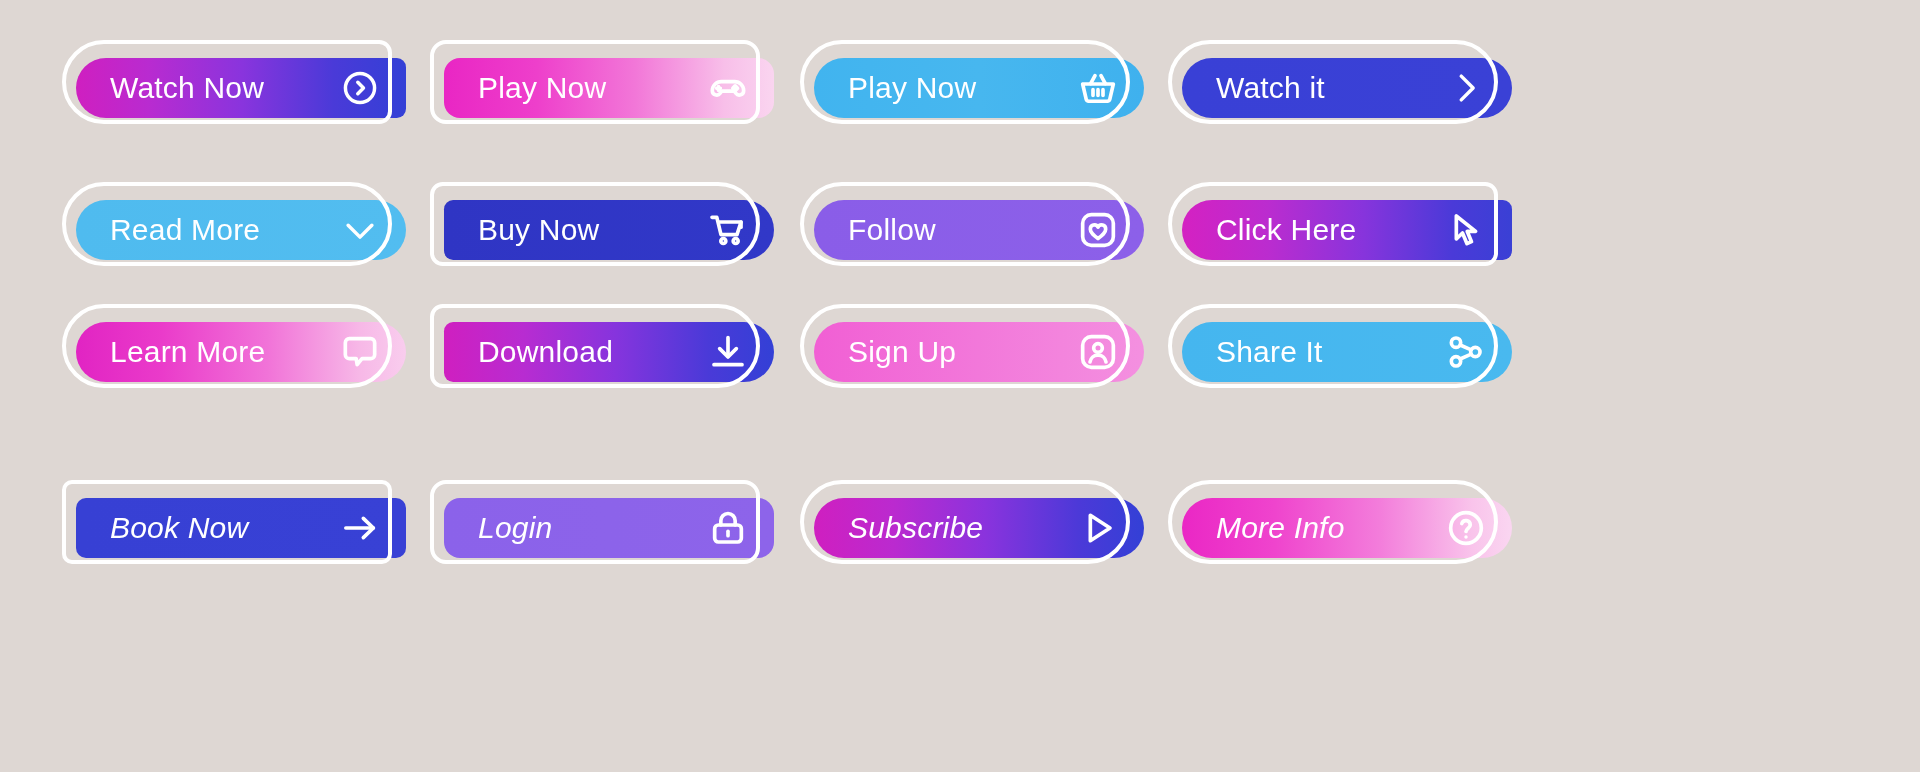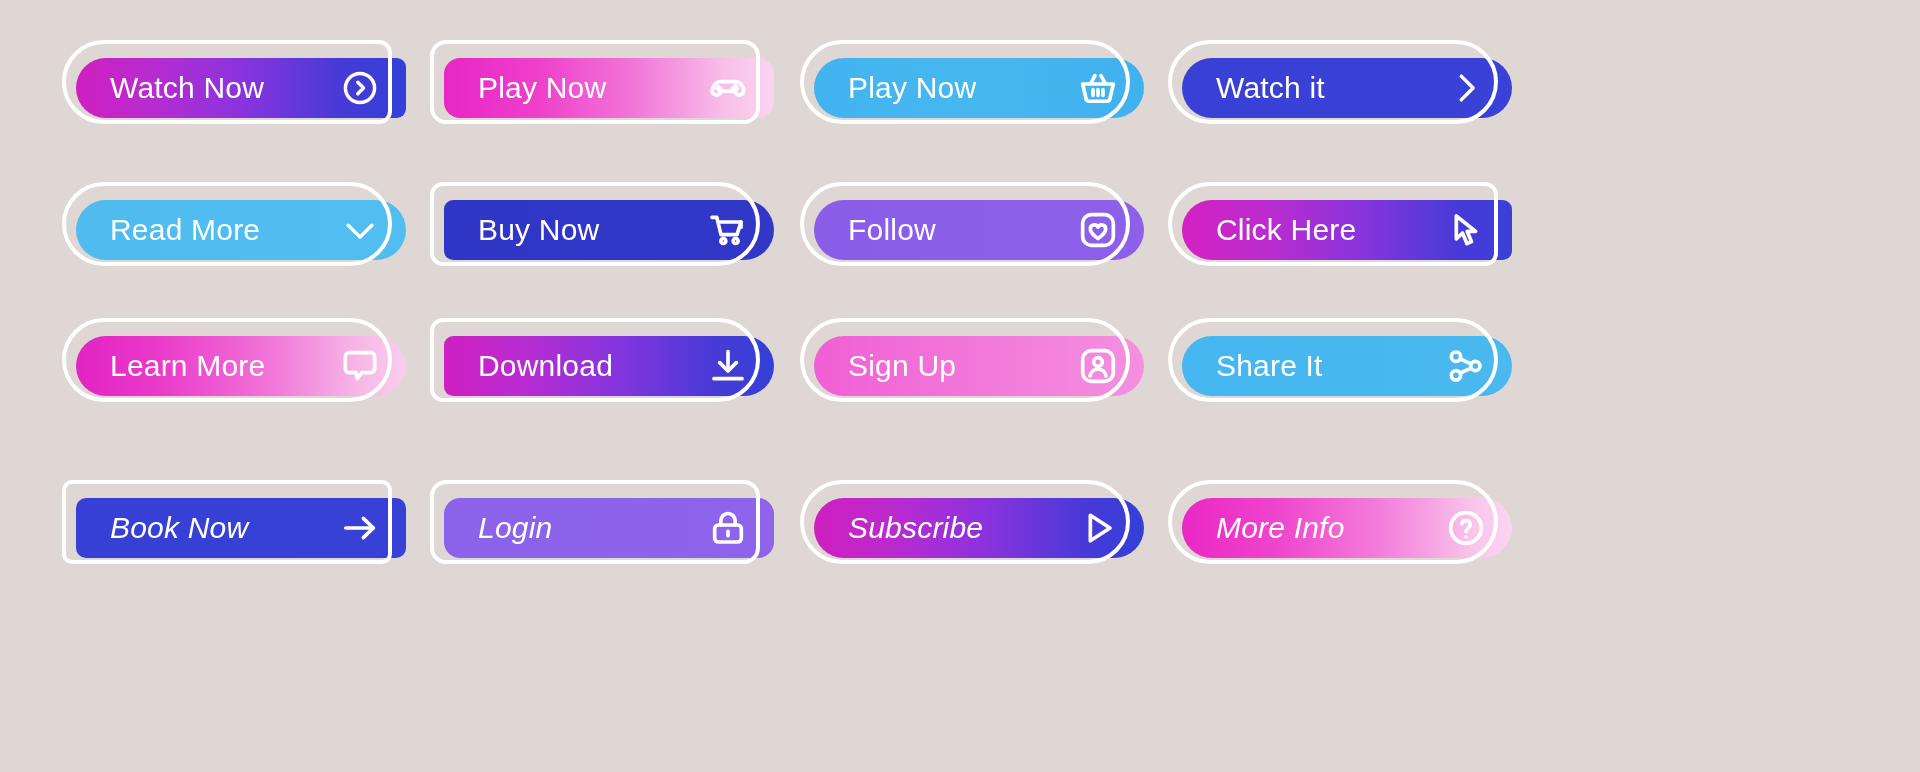--- a/index.html
+++ b/index.html
@@ -98,21 +98,21 @@
     border-radius: 14px 46px 46px 14px;
   }
 
   
   .c0 { left: 62px;  }
   .c1 { left: 430px; }
   .c2 { left: 800px; }
   .c3 { left: 1168px;}
   .r0 { top: 40px;  }
   .r1 { top: 182px; }
-  .r2 { top: 318px; text-align: right; }
+  .r2 { top: 304px; text-align: right; }
   .r3 { top: 480px; font-style: italic; }
 </style>
 </head>
 <body style="background: rgb(222, 215, 211);">
 
 <div id="board" style="background: rgb(222, 215, 211);">
     <div class="btn shape-pillleft c0 r0">
       <div class="body" style="background: linear-gradient(90deg, rgb(207, 31, 192) 0%, rgb(185, 43, 208) 22%, rgb(138, 52, 221) 50%, rgb(74, 58, 216) 78%, rgb(51, 64, 214) 100%);">
         <span class="label">Watch Now</span>
         <span class="icon">

